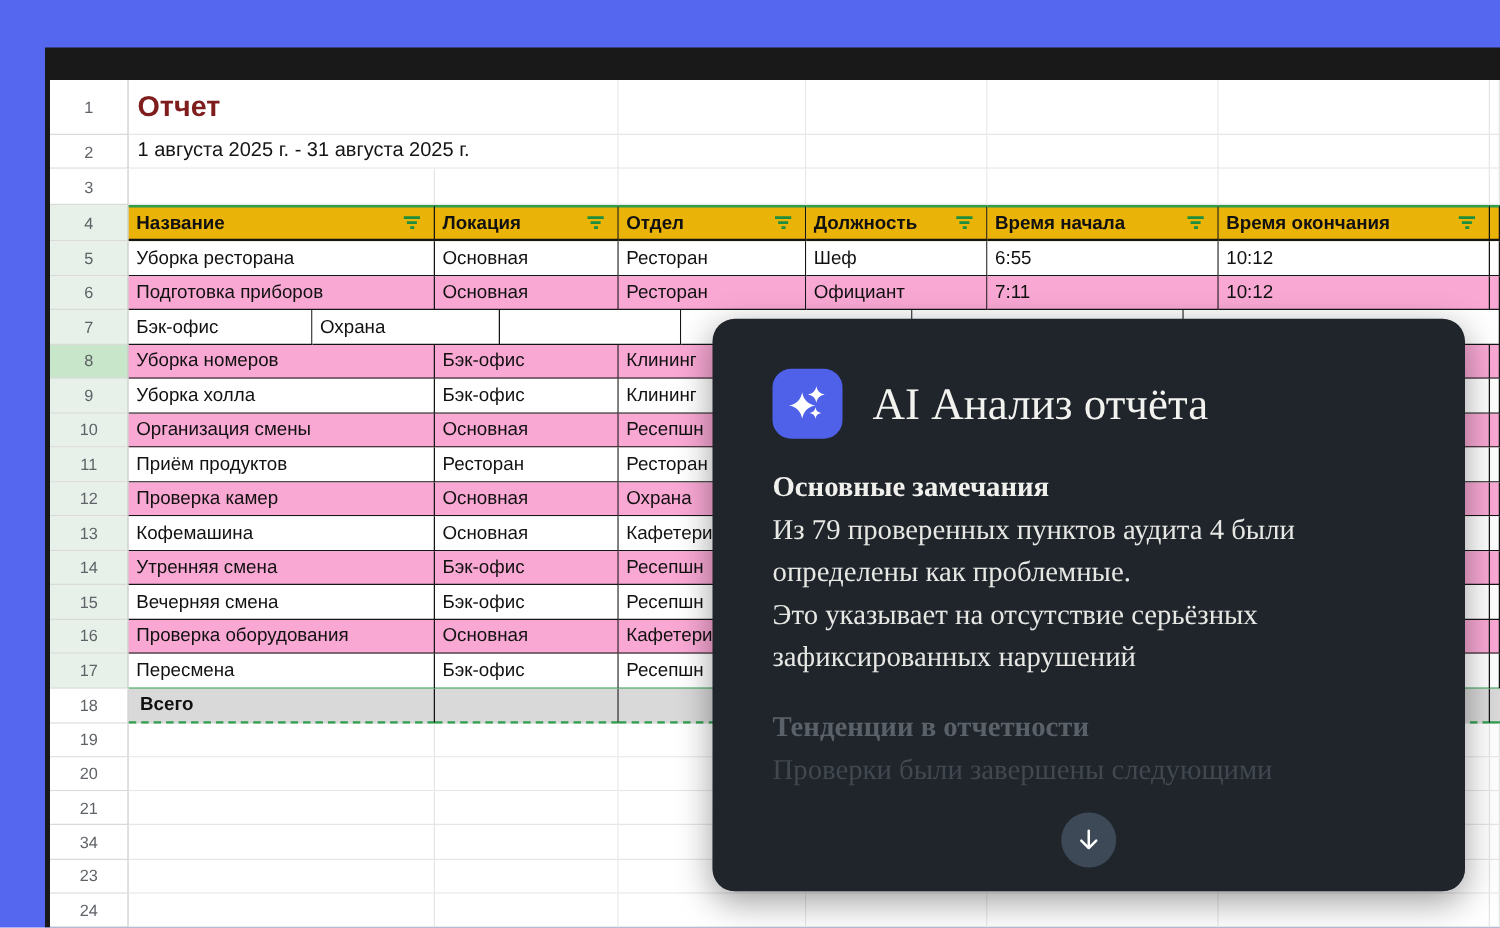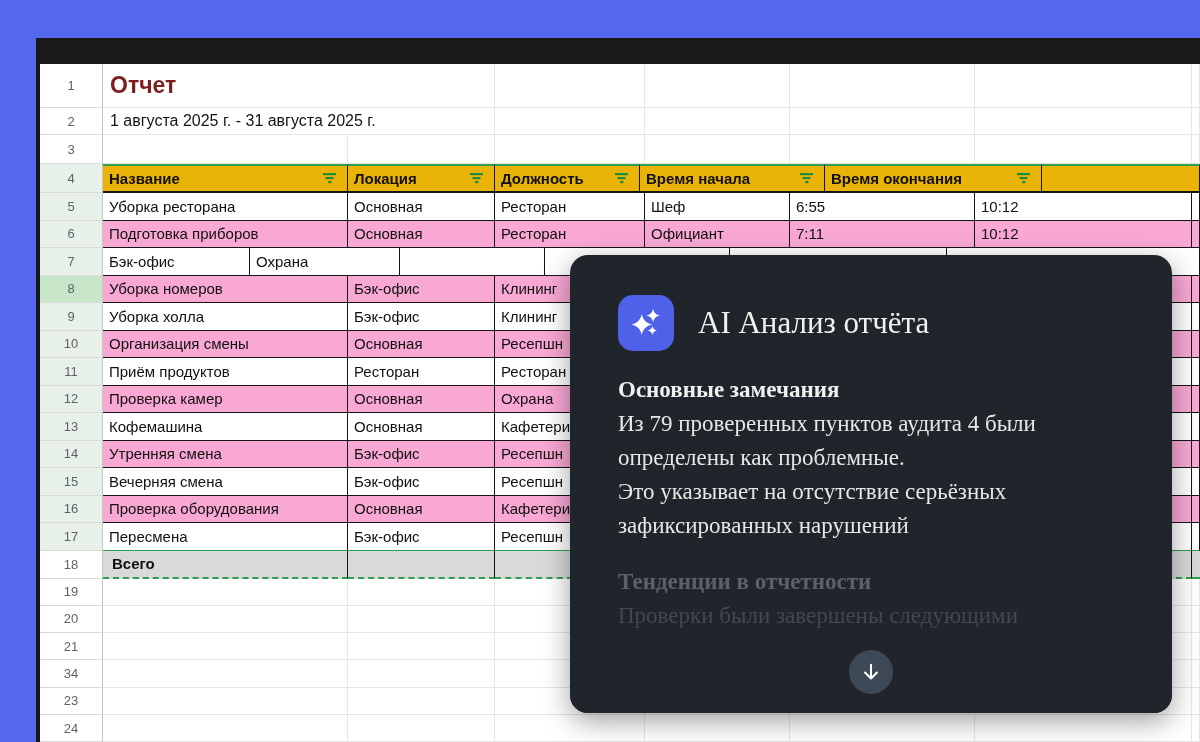--- a/index.html
+++ b/index.html
@@ -49,21 +49,21 @@
   
   .panel{
     position:absolute;left:570px;top:255px;width:602px;height:458px;
     background:#20252C;border-radius:18px;overflow:hidden;z-index:10;
     box-shadow:0 8px 28px rgba(0,0,0,.38);
     font-family:"Liberation Serif",serif;color:#e7e8e4;
     padding:40px 44px 0 48px;box-sizing:border-box;
   }
   .phead{display:flex;align-items:center;gap:24px;margin-bottom:14px}
   .picon{width:56px;height:56px;border-radius:15px;background:#4F61E8;display:flex;align-items:center;justify-content:center;flex:0 0 56px}
-  .ptitle{font-size:31px;color:#f2f3ef;white-space:nowrap}
+  .ptitle{font-size:36px;color:#f2f3ef;white-space:nowrap}
   .pbody{font-size:23px;line-height:34px;margin:0;width:482px;color:#e7e8e4}
   .pbody b{color:#ffffff}
   .phdr{font-size:23px;line-height:34px;margin:22px 0 0 0;font-weight:bold;color:#f0f1ed;width:482px}
   .p1{margin-top:8px}
   .faded1{color:#5a6168}
   .faded2{color:#41484f}
   .pfade{position:absolute;left:0;right:0;bottom:0;height:72px;
          background:linear-gradient(to bottom,rgba(32,37,44,0),rgba(32,37,44,.92));pointer-events:none}
   .pscroll{position:absolute;left:50%;transform:translateX(-50%);bottom:19px;width:44px;height:44px;border-radius:50%;
            background:#3d4956;border:none;display:flex;align-items:center;justify-content:center;cursor:pointer;z-index:11}
@@ -121,20 +121,30 @@
     <div class="hcell cB">
       <span>Локация</span>
       <svg width="16" height="13" viewBox="0 0 16 13">
           <g fill="#1E8E3E">
             <rect x="1" y="1" width="13" height="2.2"></rect>
             <rect x="3.5" y="5" width="8" height="2.2"></rect>
             <rect x="6.2" y="9" width="3.2" height="2.2"></rect>
           </g>
         </svg>
     </div>
+    <div class="hcell cC">
+      <span>Отдел</span>
+      <svg width="16" height="13" viewBox="0 0 16 13">
+          <g fill="#1E8E3E">
+            <rect x="1" y="1" width="13" height="2.2"></rect>
+            <rect x="3.5" y="5" width="8" height="2.2"></rect>
+            <rect x="6.2" y="9" width="3.2" height="2.2"></rect>
+          </g>
+        </svg>
+    </div>
     <div class="hcell cD">
       <span>Должность</span>
       <svg width="16" height="13" viewBox="0 0 16 13">
           <g fill="#1E8E3E">
             <rect x="1" y="1" width="13" height="2.2"></rect>
             <rect x="3.5" y="5" width="8" height="2.2"></rect>
             <rect x="6.2" y="9" width="3.2" height="2.2"></rect>
           </g>
         </svg>
     </div>

